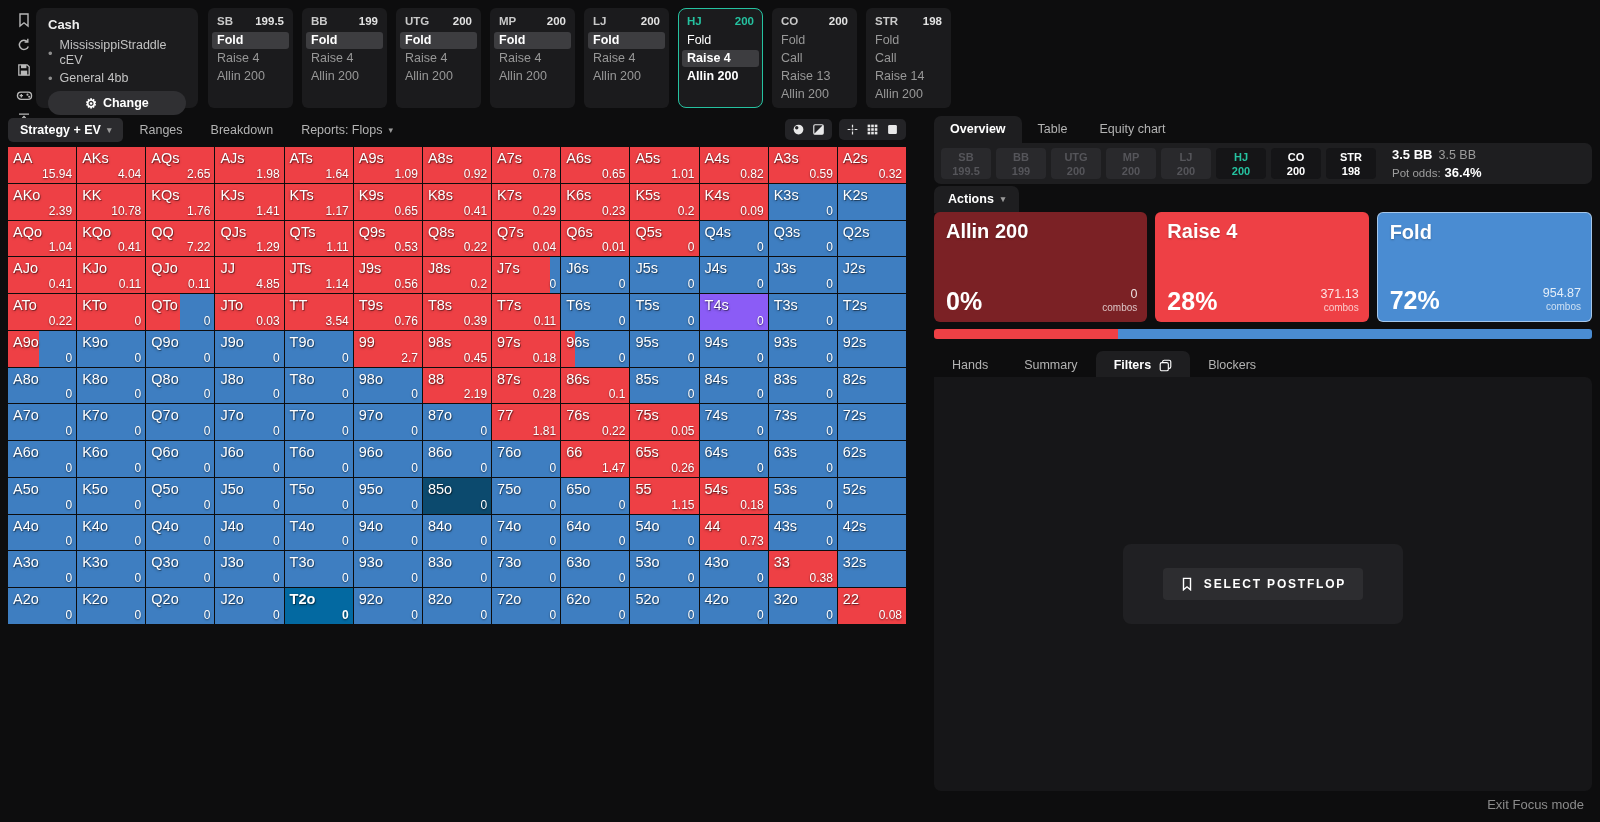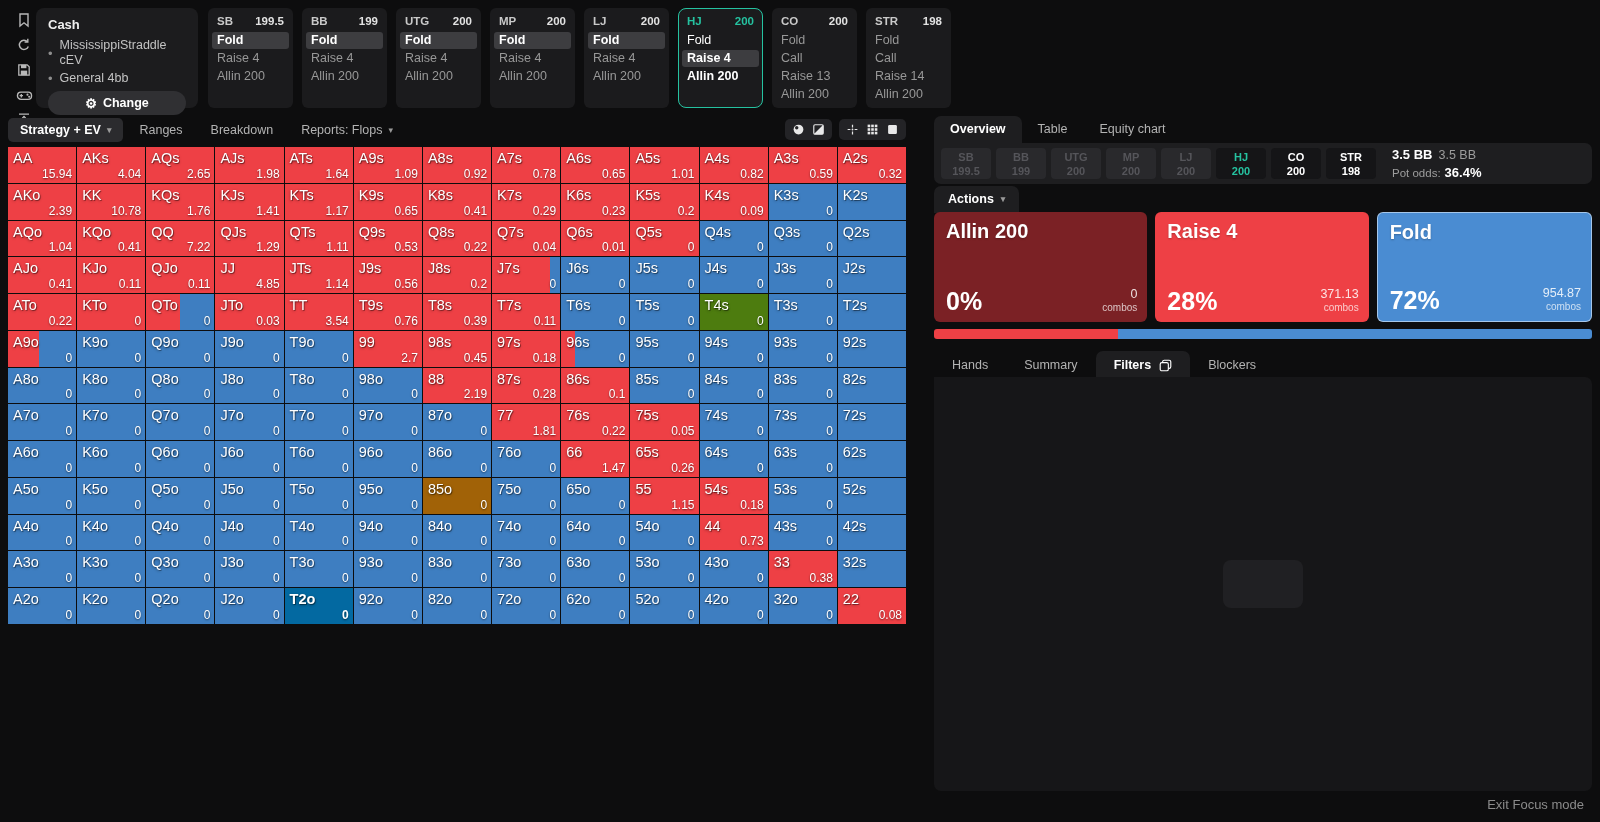--- a/index.html
+++ b/index.html
@@ -503,21 +503,21 @@
       <span class="e">0.11</span>
     </div>
     <div class="cell" style="background: rgb(62, 126, 193);">
       <span class="h">T6s</span>
       <span class="e">0</span>
     </div>
     <div class="cell" style="background: rgb(62, 126, 193);">
       <span class="h">T5s</span>
       <span class="e">0</span>
     </div>
-    <div class="cell" style="background: #4d7c0f;">
+    <div class="cell" style="background: #8b5cf6;">
       <span class="h">T4s</span>
       <span class="e">0</span>
     </div>
     <div class="cell" style="background: rgb(62, 126, 193);">
       <span class="h">T3s</span>
       <span class="e">0</span>
     </div>
     <div class="cell" style="background: rgb(62, 126, 193);">
       <span class="h">T2s</span>
     </div>
@@ -742,21 +742,21 @@
       <span class="e">0</span>
     </div>
     <div class="cell" style="background: rgb(62, 126, 193);">
       <span class="h">T5o</span>
       <span class="e">0</span>
     </div>
     <div class="cell" style="background: rgb(62, 126, 193);">
       <span class="h">95o</span>
       <span class="e">0</span>
     </div>
-    <div class="cell" style="background: #a16207;">
+    <div class="cell" style="background: #0c4a6e;">
       <span class="h">85o</span>
       <span class="e">0</span>
     </div>
     <div class="cell" style="background: rgb(62, 126, 193);">
       <span class="h">75o</span>
       <span class="e">0</span>
     </div>
     <div class="cell" style="background: rgb(62, 126, 193);">
       <span class="h">65o</span>
       <span class="e">0</span>
@@ -1014,16 +1014,22 @@
         </svg>
       </span>
     </div>
     <div class="stab">
       <span>Blockers</span>
     </div>
   </div>
 
 <div class="content">
   <div class="empty">
+    <div class="selbtn">
+      <svg width="14" height="14" viewBox="0 0 16 16">
+          <path d="M4 1.6h8v13l-4-3.4-4 3.4z" fill="none" stroke="#fff" stroke-width="1.6"></path>
+        </svg>
+      <span>SELECT POSTFLOP</span>
+    </div>
   </div>
 </div>
 
 <div class="exit">Exit Focus mode</div>
 
 </body></html>

